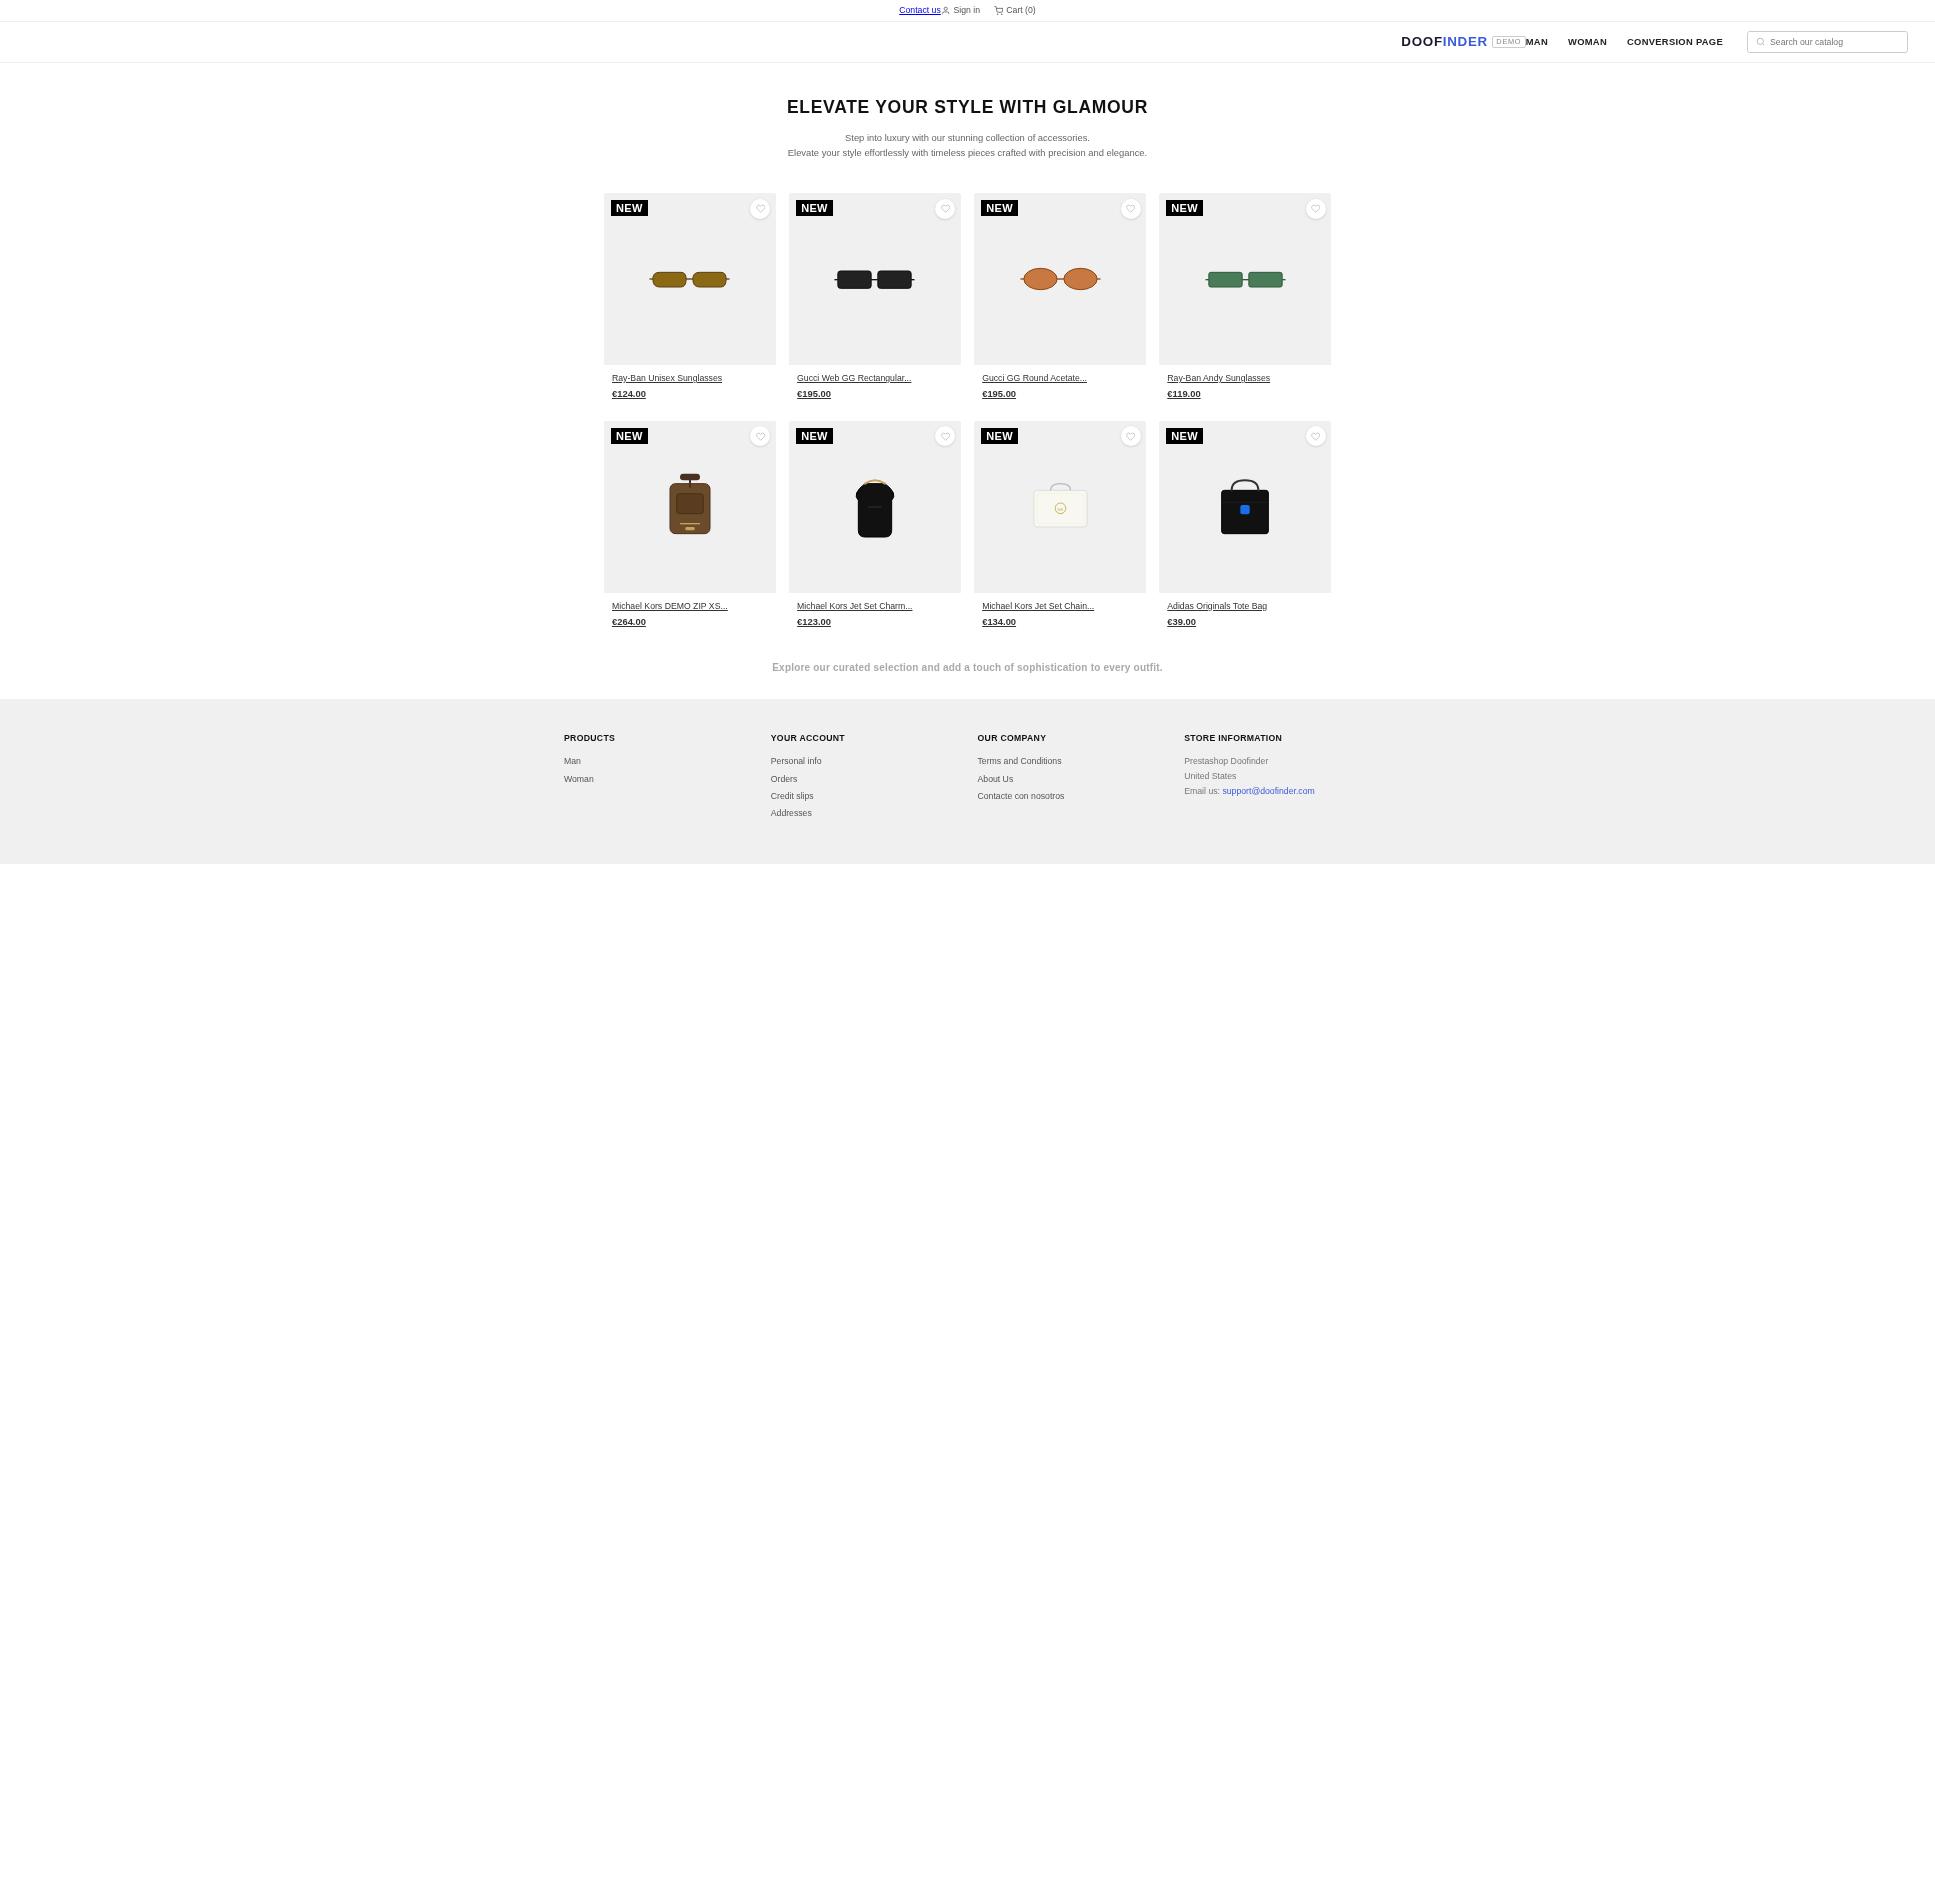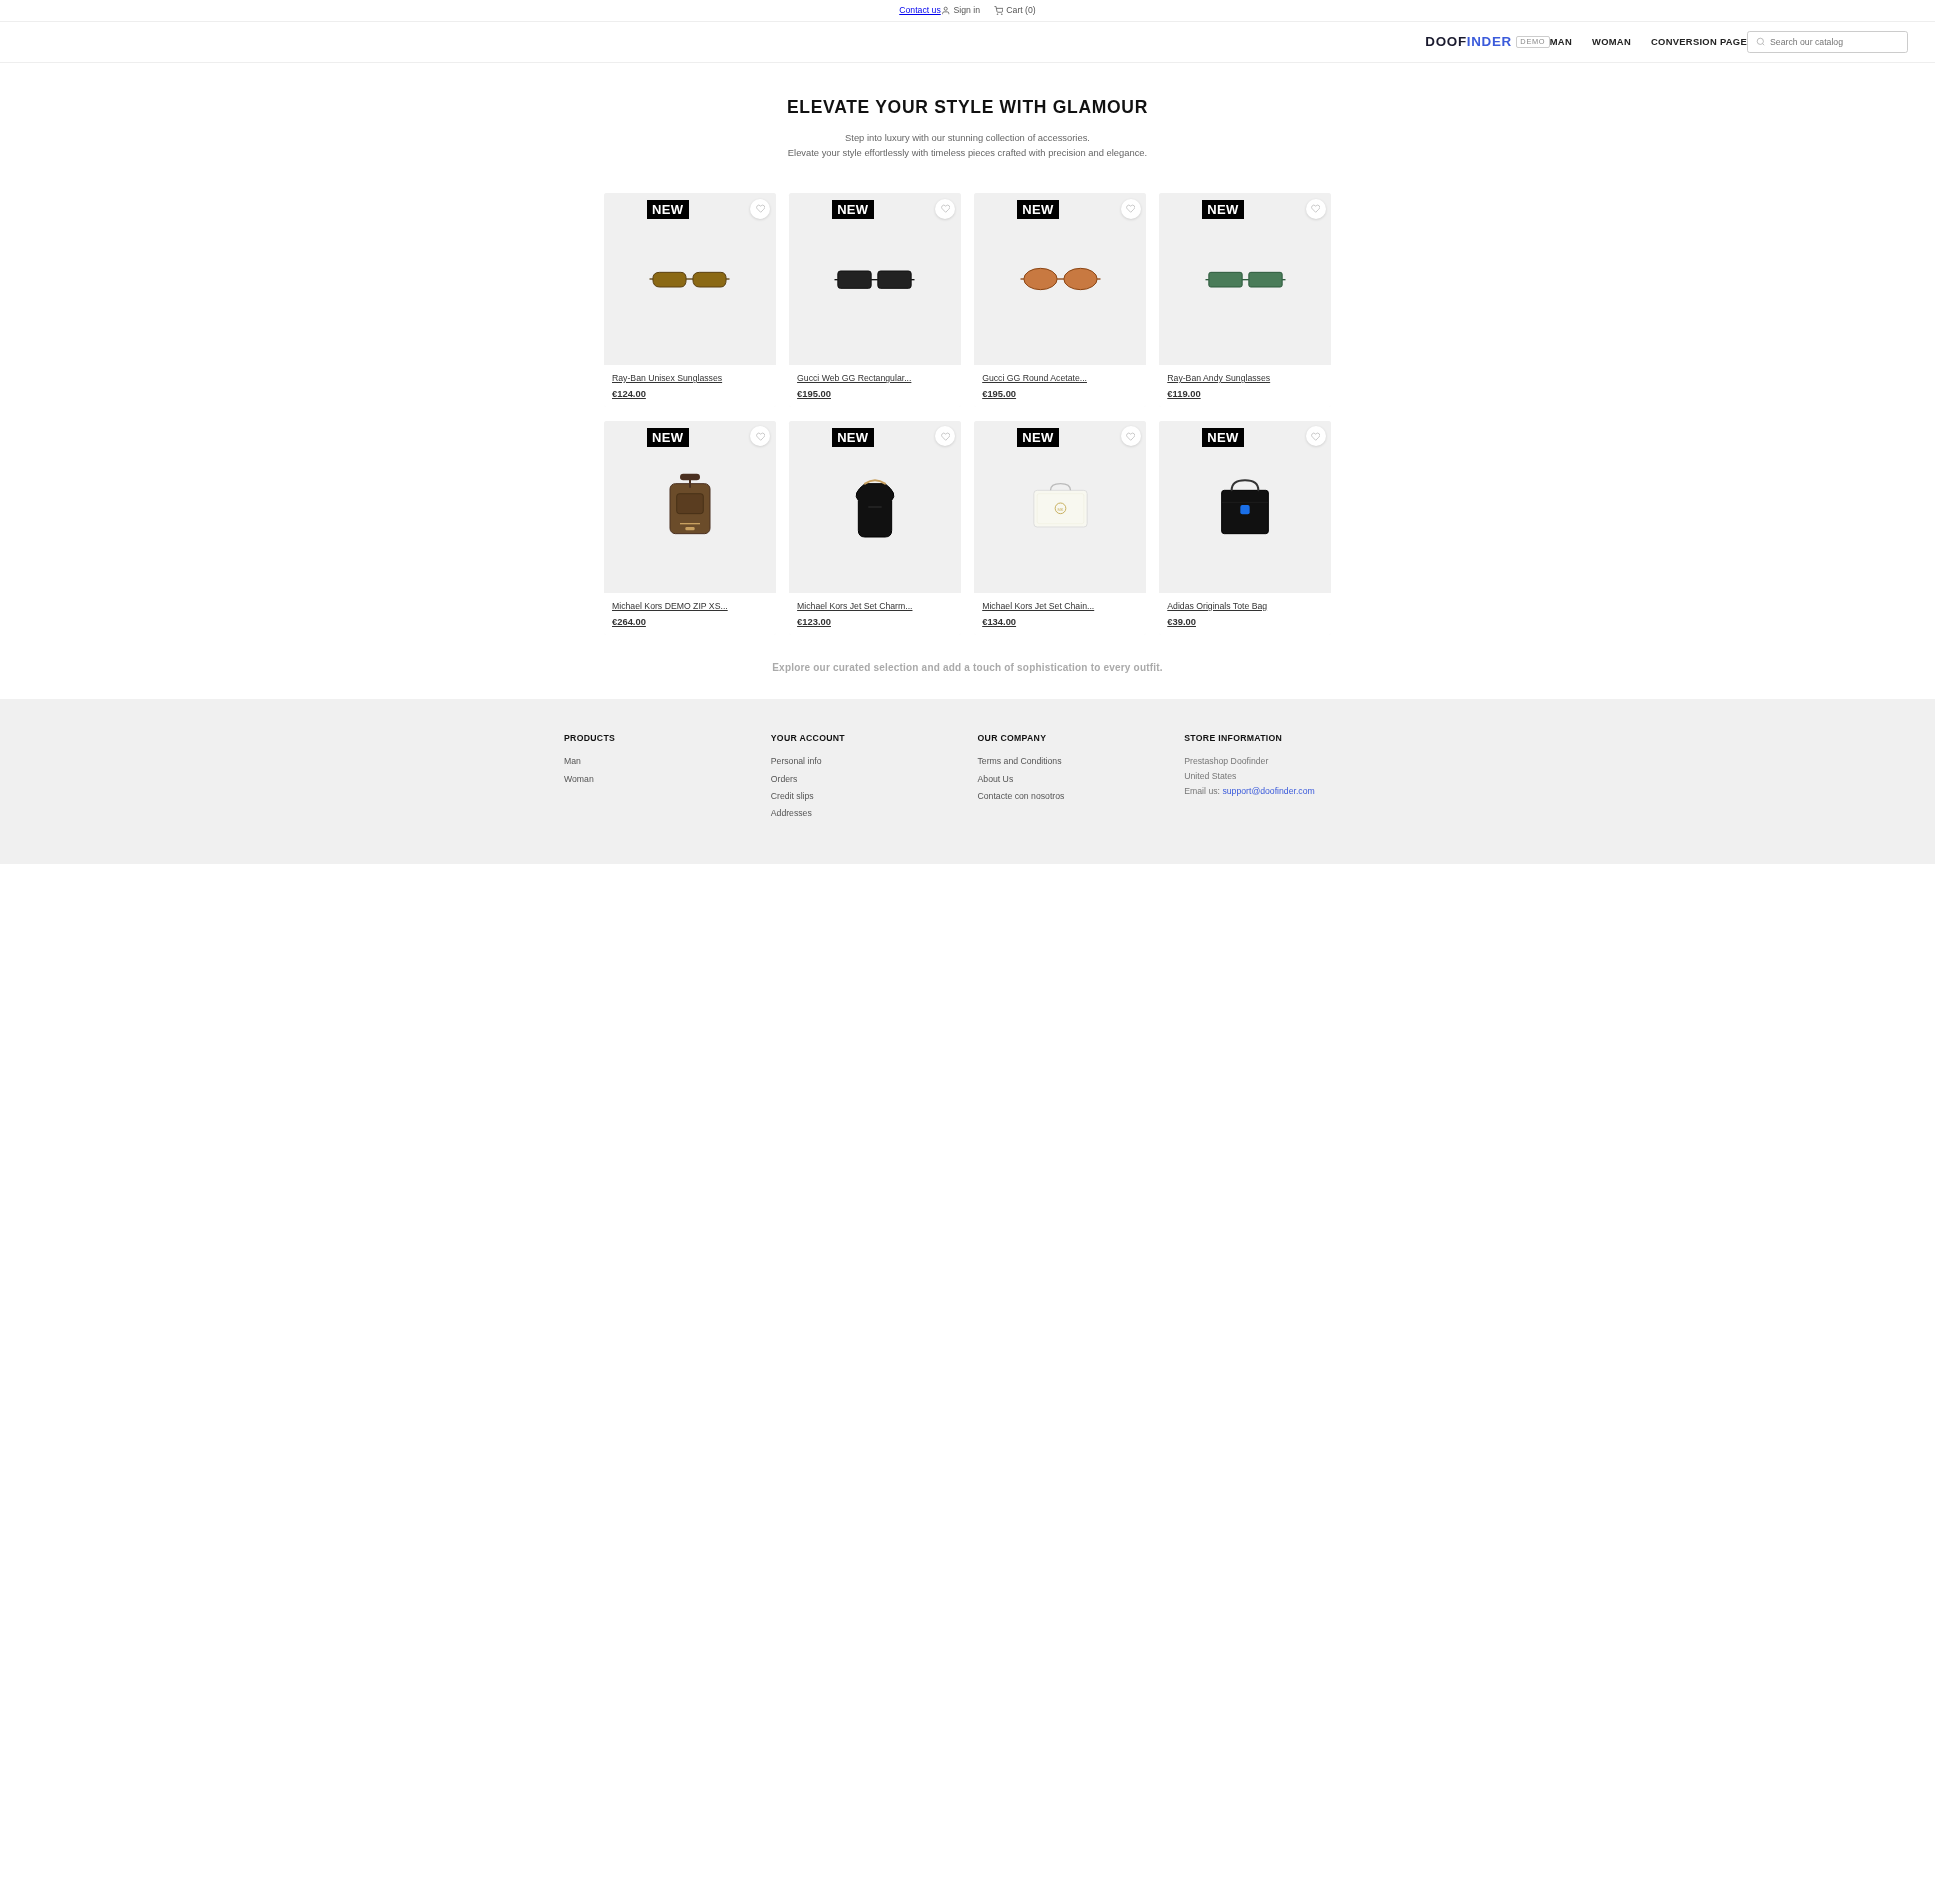--- a/index.html
+++ b/index.html
@@ -59,20 +59,21 @@
     .search-bar {
       display: flex;
       align-items: center;
       border: 0.7px solid #ccc;
       border-radius: 2.7px;
       padding: 4.7px 8px;
       width: 161px;
       font-size: 8.7px;
       color: #999;
       background: #fff;
+      margin-left: 24px;
     }
     .search-bar input {
       border: none;
       outline: none;
       font-size: 8.7px;
       color: #333;
       width: 100%;
       background: transparent;
     }
     .search-icon-svg { margin-right: 4.7px; color: #aaa; flex-shrink: 0; }
@@ -121,25 +122,24 @@
       display: flex;
       align-items: center;
       justify-content: center;
     }
     .new-badge {
       position: absolute;
       top: 6.7px;
       left: 6.7px;
       background: #000;
       color: #fff;
-      font-size: 13px;
+      font-size: 11px;
       font-weight: 700;
       padding: 2px 5.4px;
       letter-spacing: 0.3px;
-      margin-left: 36px;
     }
     .wishlist-btn {
       position: absolute;
       top: 5.4px;
       right: 5.4px;
       width: 20px;
       height: 20px;
       border-radius: 50%;
       background: #fff;
       border: none;

